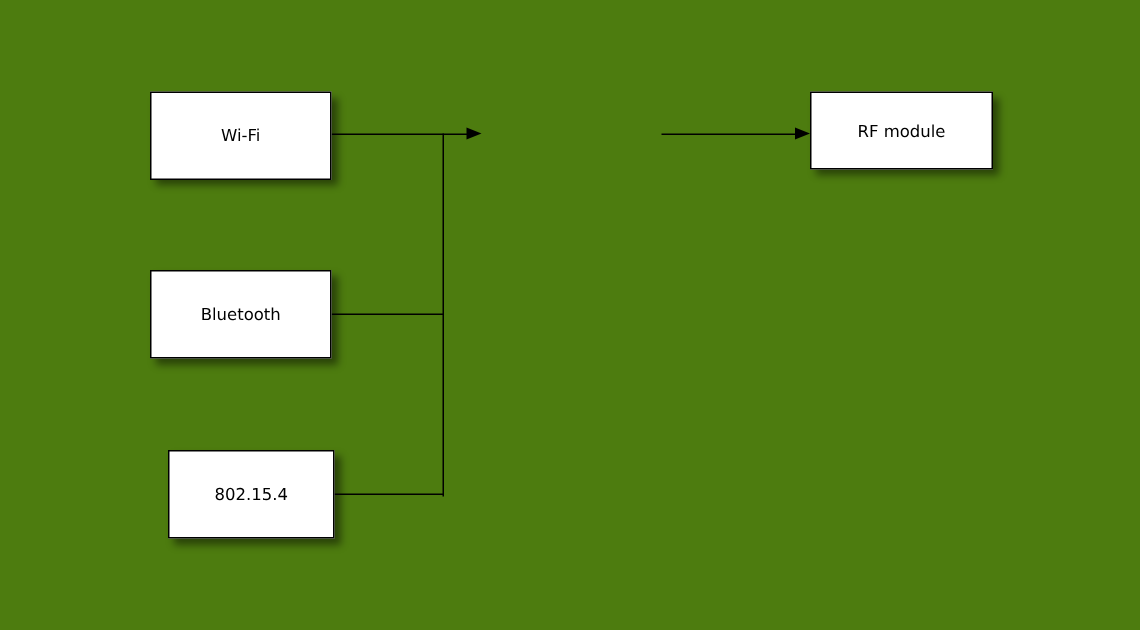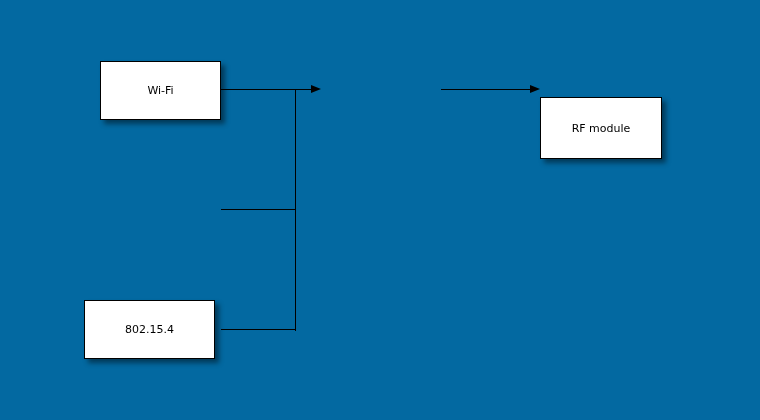--- a/index.html
+++ b/index.html
@@ -4,43 +4,43 @@
 <style>
   html, body {
     margin: 0;
     padding: 0;
     background: #ffffff;
   }
   .canvas {
     position: relative;
     width: 760px;
     height: 420px;
-    background: #0369a1;
+    background: #4d7c0f;
     overflow: hidden;
     font-family: "DejaVu Sans", "Liberation Sans", sans-serif;
   }
   .node {
     position: absolute;
     box-sizing: border-box;
     border: 1.4px solid #000000;
     background: #ffffff;
     box-shadow: 4px 4px 5px rgba(0,0,0,0.45);
     display: flex;
     align-items: center;
     justify-content: center;
     font-size: 11px;
     color: #000000;
     text-align: center;
     white-space: nowrap;
   }
   .node-wifi        { left: 100px; top:  61px; width: 121px; height: 59px; }
   .node-bluetooth   { left: 100px; top: 180px; width: 121px; height: 59px; }
-  .node-802154      { left: 84px; top: 300px; width: 131px; height: 59px; }
+  .node-802154      { left: 112px; top: 300px; width: 111px; height: 59px; }
   .node-coexistence { left: 321px; top:  61px; width: 120px; height: 58px; }
-  .node-rf          { left: 540px; top:  61px; width: 122px; height: 62px; margin-top: 36px; }
+  .node-rf          { left: 540px; top:  61px; width: 122px; height: 52px; }
 
   .edge {
     position: absolute;
     background: #000000;
   }
   .edge-h { height: 1.4px; }
   .edge-v { width: 1.4px; }
 
   .edge-wifi-out   { left: 221px; top:  89px; width:  91px; }
   .edge-bus        { left: 295px; top:  89px; height: 242px; }
@@ -70,20 +70,23 @@
   <div class="edge edge-h edge-zb-out"></div>
   <div class="edge edge-h edge-coex-to-rf"></div>
 
   <div class="arrowhead arrow-coex"></div>
   <div class="arrowhead arrow-rf"></div>
 
   <div class="node node-wifi">
     <span>Wi-Fi</span>
   </div>
 
+  <div class="node node-bluetooth">
+    <span>Bluetooth</span>
+  </div>
 
   <div class="node node-802154">
     <span>802.15.4</span>
   </div>
 
 
   <div class="node node-rf">
     <span>RF module</span>
   </div>
 

